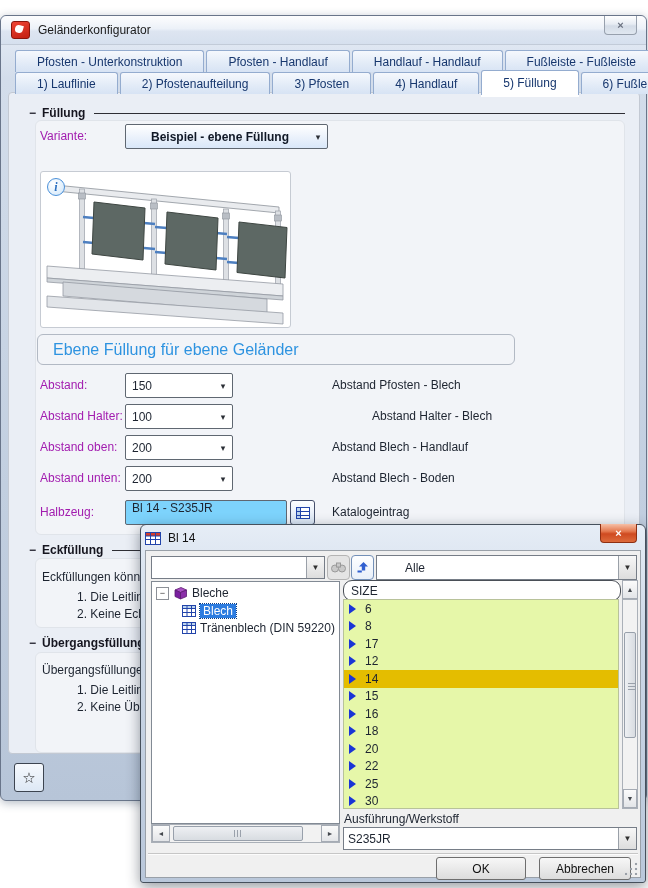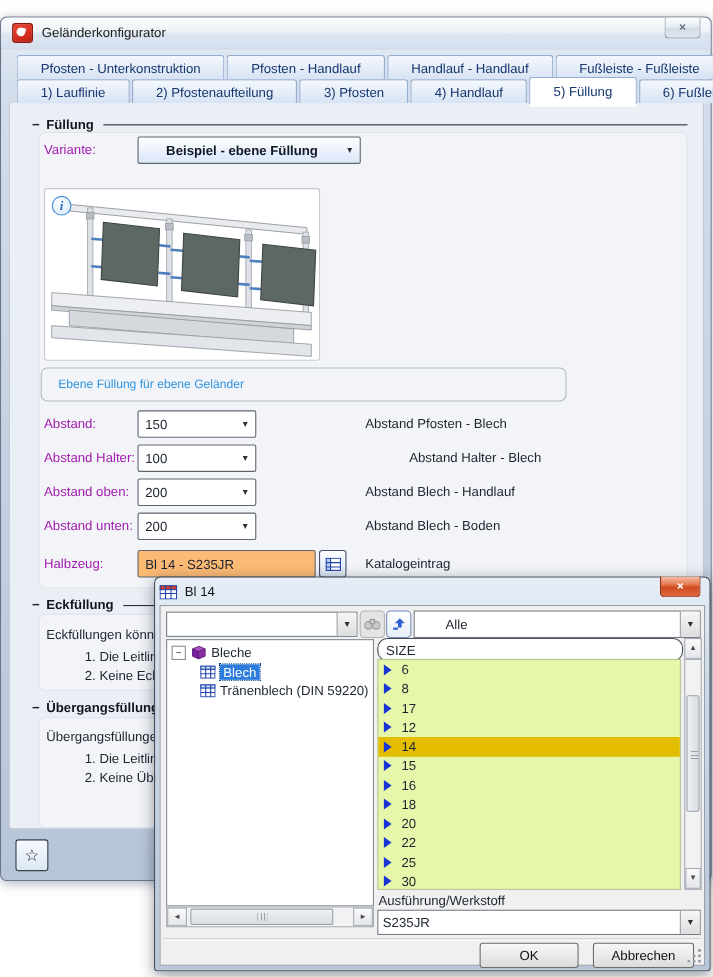--- a/index.html
+++ b/index.html
@@ -61,24 +61,24 @@
   .combo-variante{background:linear-gradient(180deg,#ffffff,#eaf1fb 55%,#d9e7f9);}
   .combo-variante .cval{font-weight:bold;color:#101826;margin-left:19px;}
 
   .img-box{position:absolute;background:#fff;border:1px solid #c6cbd3;border-radius:3px;}
   .info-ico{position:absolute;left:6px;top:6px;width:16px;height:16px;border-radius:50%;
     border:1px solid #4a90d9;background:radial-gradient(circle at 35% 30%,#ffffff,#cfe6fa);
     color:#2a6fc0;font-family:"Liberation Serif","DejaVu Serif",serif;font-style:italic;font-weight:bold;
     font-size:12px;display:flex;align-items:center;justify-content:center;}
   .caption-box{position:absolute;border:1px solid #b2b9c4;border-radius:6px;
     display:flex;align-items:center;background:transparent;}
-  .caption-box span{margin-left:15px;color:#2e93e0;font-size:11px;}
-
-  .input-yellow{position:absolute;background:#fdba74;border:1px solid #5f6771;border-radius:2px;
-    display:flex;align-items:center;}
+  .caption-box span{margin-left:15px;color:#2e93e0;font-size:16px;}
+
+  .input-yellow{position:absolute;background:#7dd3fc;border:1px solid #5f6771;border-radius:2px;
+    display:flex;}
   .input-yellow span{padding-left:6px;}
   .mini-btn{position:absolute;border:1px solid #46506c;border-radius:3px;
     background:linear-gradient(180deg,#fdfeff,#e8eff9 55%,#d8e5f4);
     display:flex;align-items:center;justify-content:center;cursor:pointer;}
 
   .list-text{position:absolute;white-space:nowrap;color:#1d2430;}
 
   .star-btn{position:absolute;left:13px;top:747px;width:28px;height:27px;
     border:1px solid #3c4450;border-radius:3px;
     background:linear-gradient(180deg,#f6f9fd,#dde8f5);

